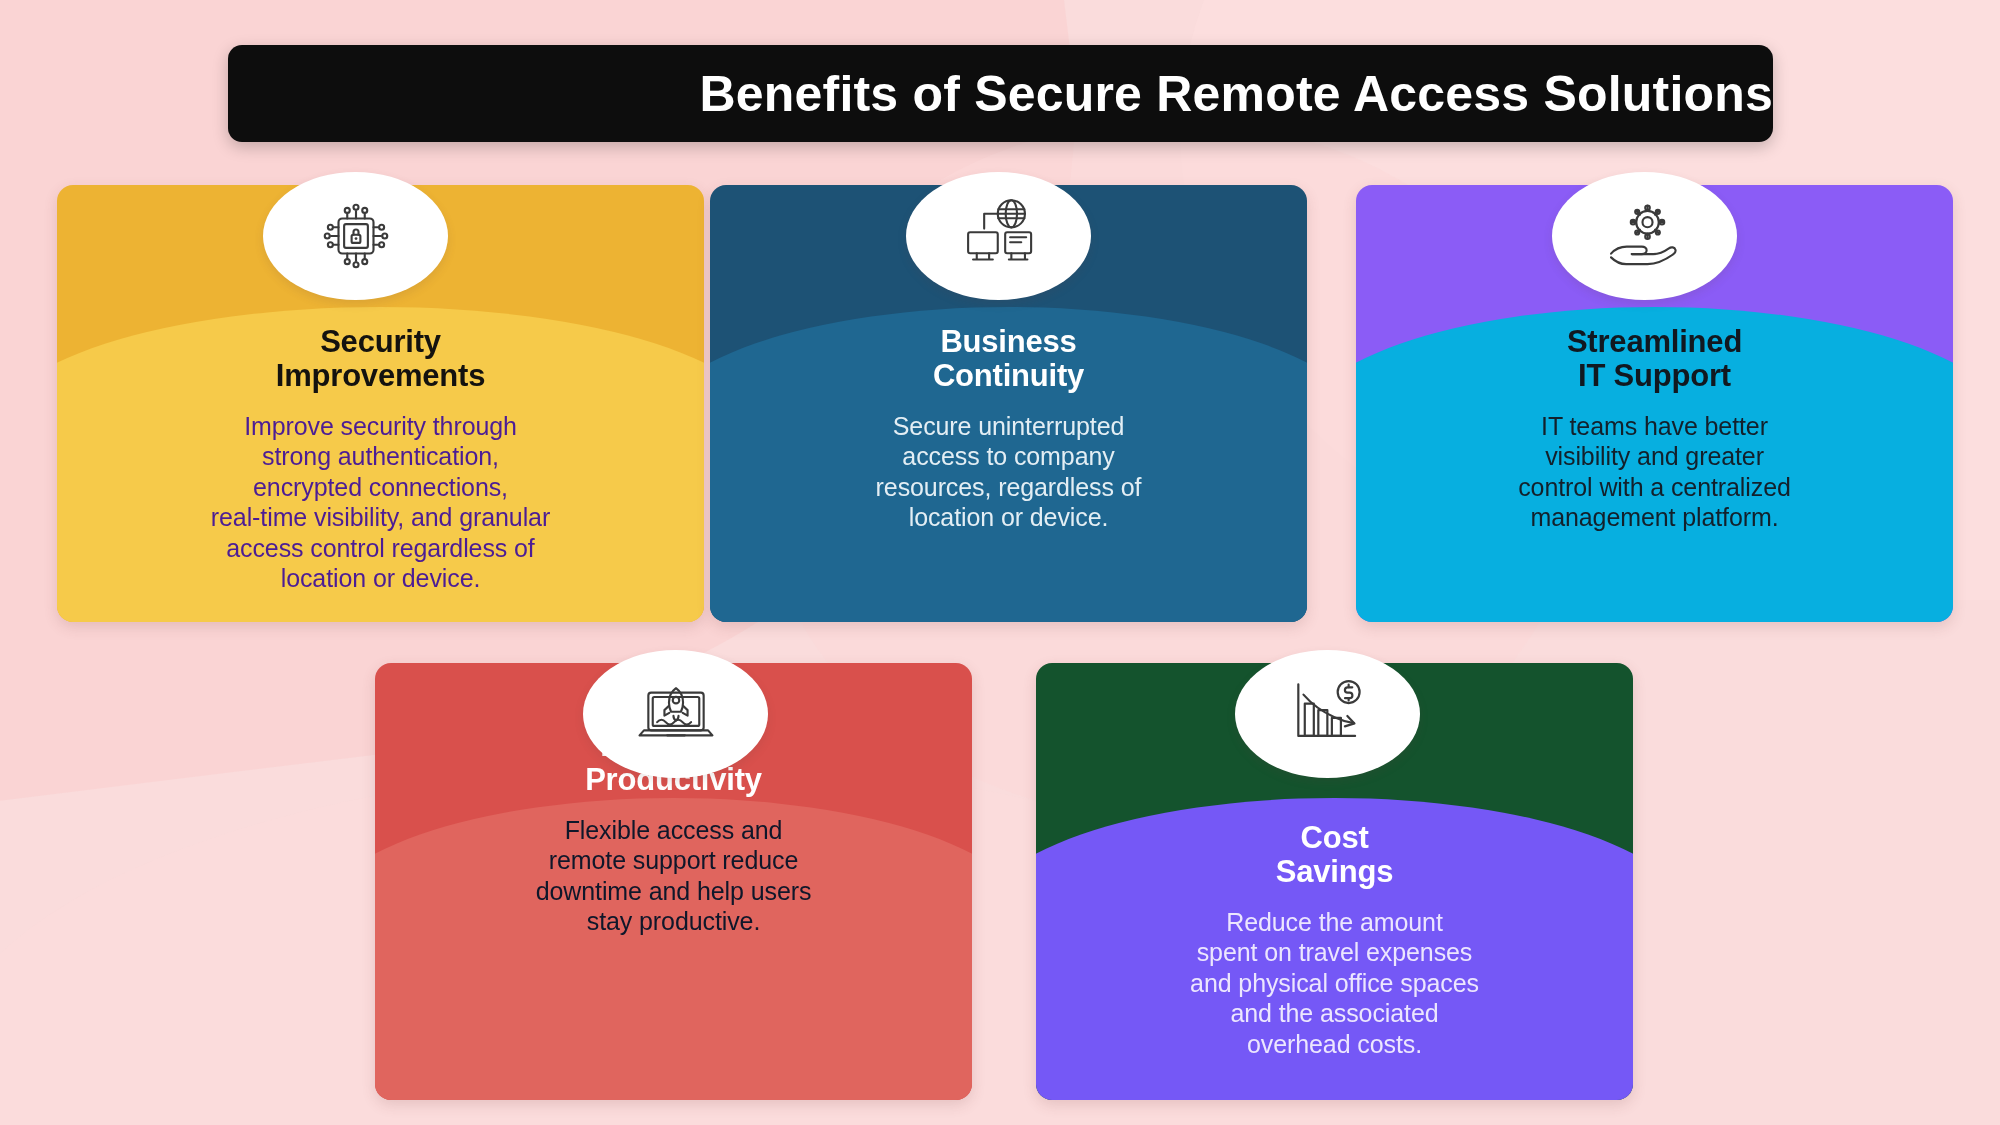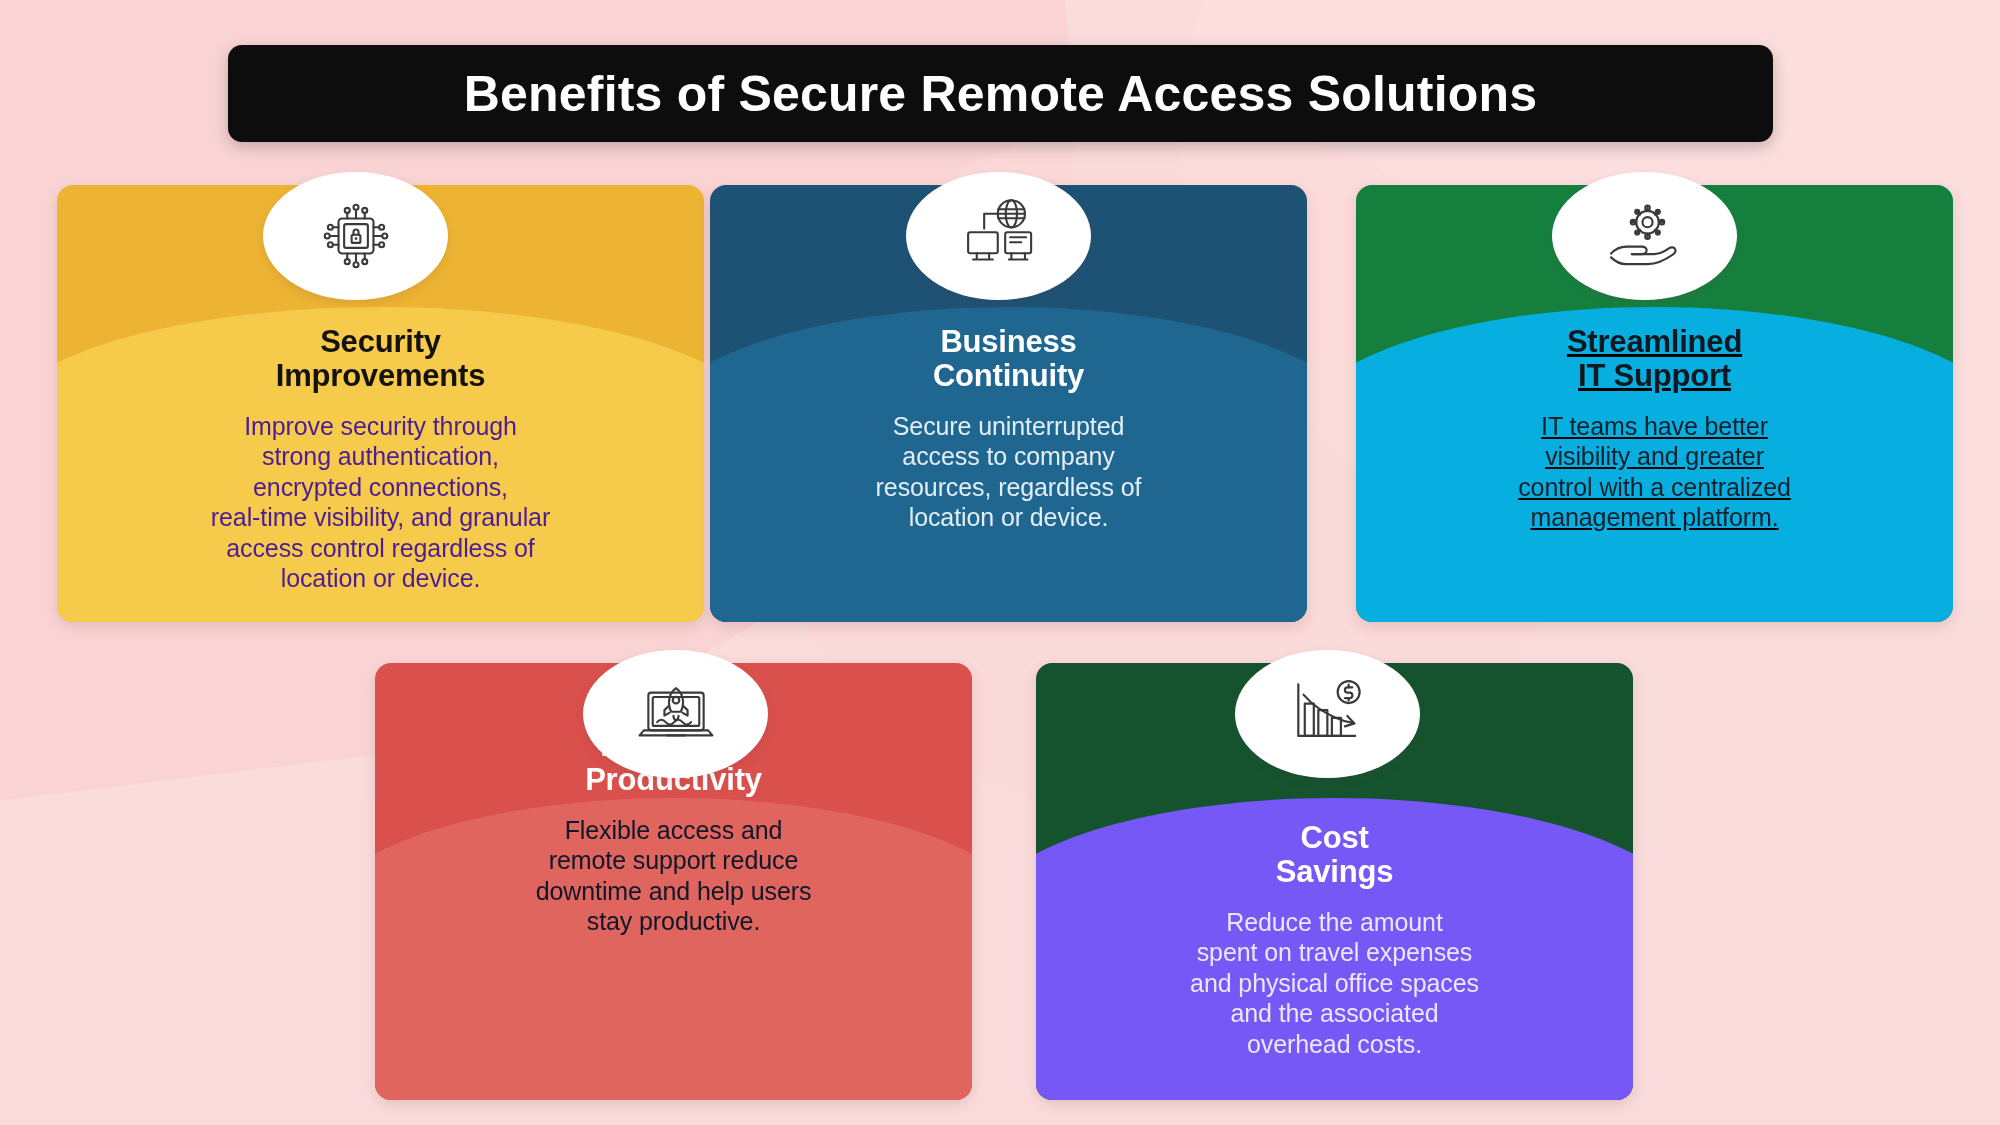--- a/index.html
+++ b/index.html
@@ -45,21 +45,21 @@
     opacity:.7;
   }
 
   
   #title-banner{
     position:absolute;
     left:228px; top:45px;
     width:1545px; height:97px;
     background:#0d0d0d;
     border-radius:14px;
-    display:flex; align-items:center; justify-content:center;
+    display:flex; align-items:center; justify-content:flex-end;
     box-shadow:0 5px 16px rgba(0,0,0,.22);
     z-index:6;
   }
   #title-banner .t{
     color:#ffffff;
     font-size:50px;
     font-weight:bold;
     letter-spacing:.2px;
     white-space:nowrap;
   }
@@ -207,21 +207,21 @@
         <path d="M33 13H22v12"></path>
         <rect x="9" y="28" width="24" height="17" rx="1.6"></rect>
         <path d="M16 45v5M26 45v5M13 50h16"></path>
         <rect x="39" y="28" width="21" height="17" rx="1.6"></rect>
         <path d="M44 45v5M55 45v5M42 50h15"></path>
         <path d="M43 32h13M43 36h9"></path>
       </svg>
     </span>
   </div>
 
-  <div class="card" id="card-2" style="background: #15803d; text-decoration: underline;">
+  <div class="card" id="card-2" style="background: #8b5cf6;">
     <div class="wave" style="background: rgb(7, 175, 224); top: 28%;"></div>
     <div class="card-inner">
       <div class="card-title" style="color: rgb(17, 24, 32);">Streamlined
 IT Support</div>
       <div class="card-body" style="color: rgb(19, 32, 43);">IT teams have better
 visibility and greater
 control with a centralized
 management platform.</div>
     </div>
   </div>

